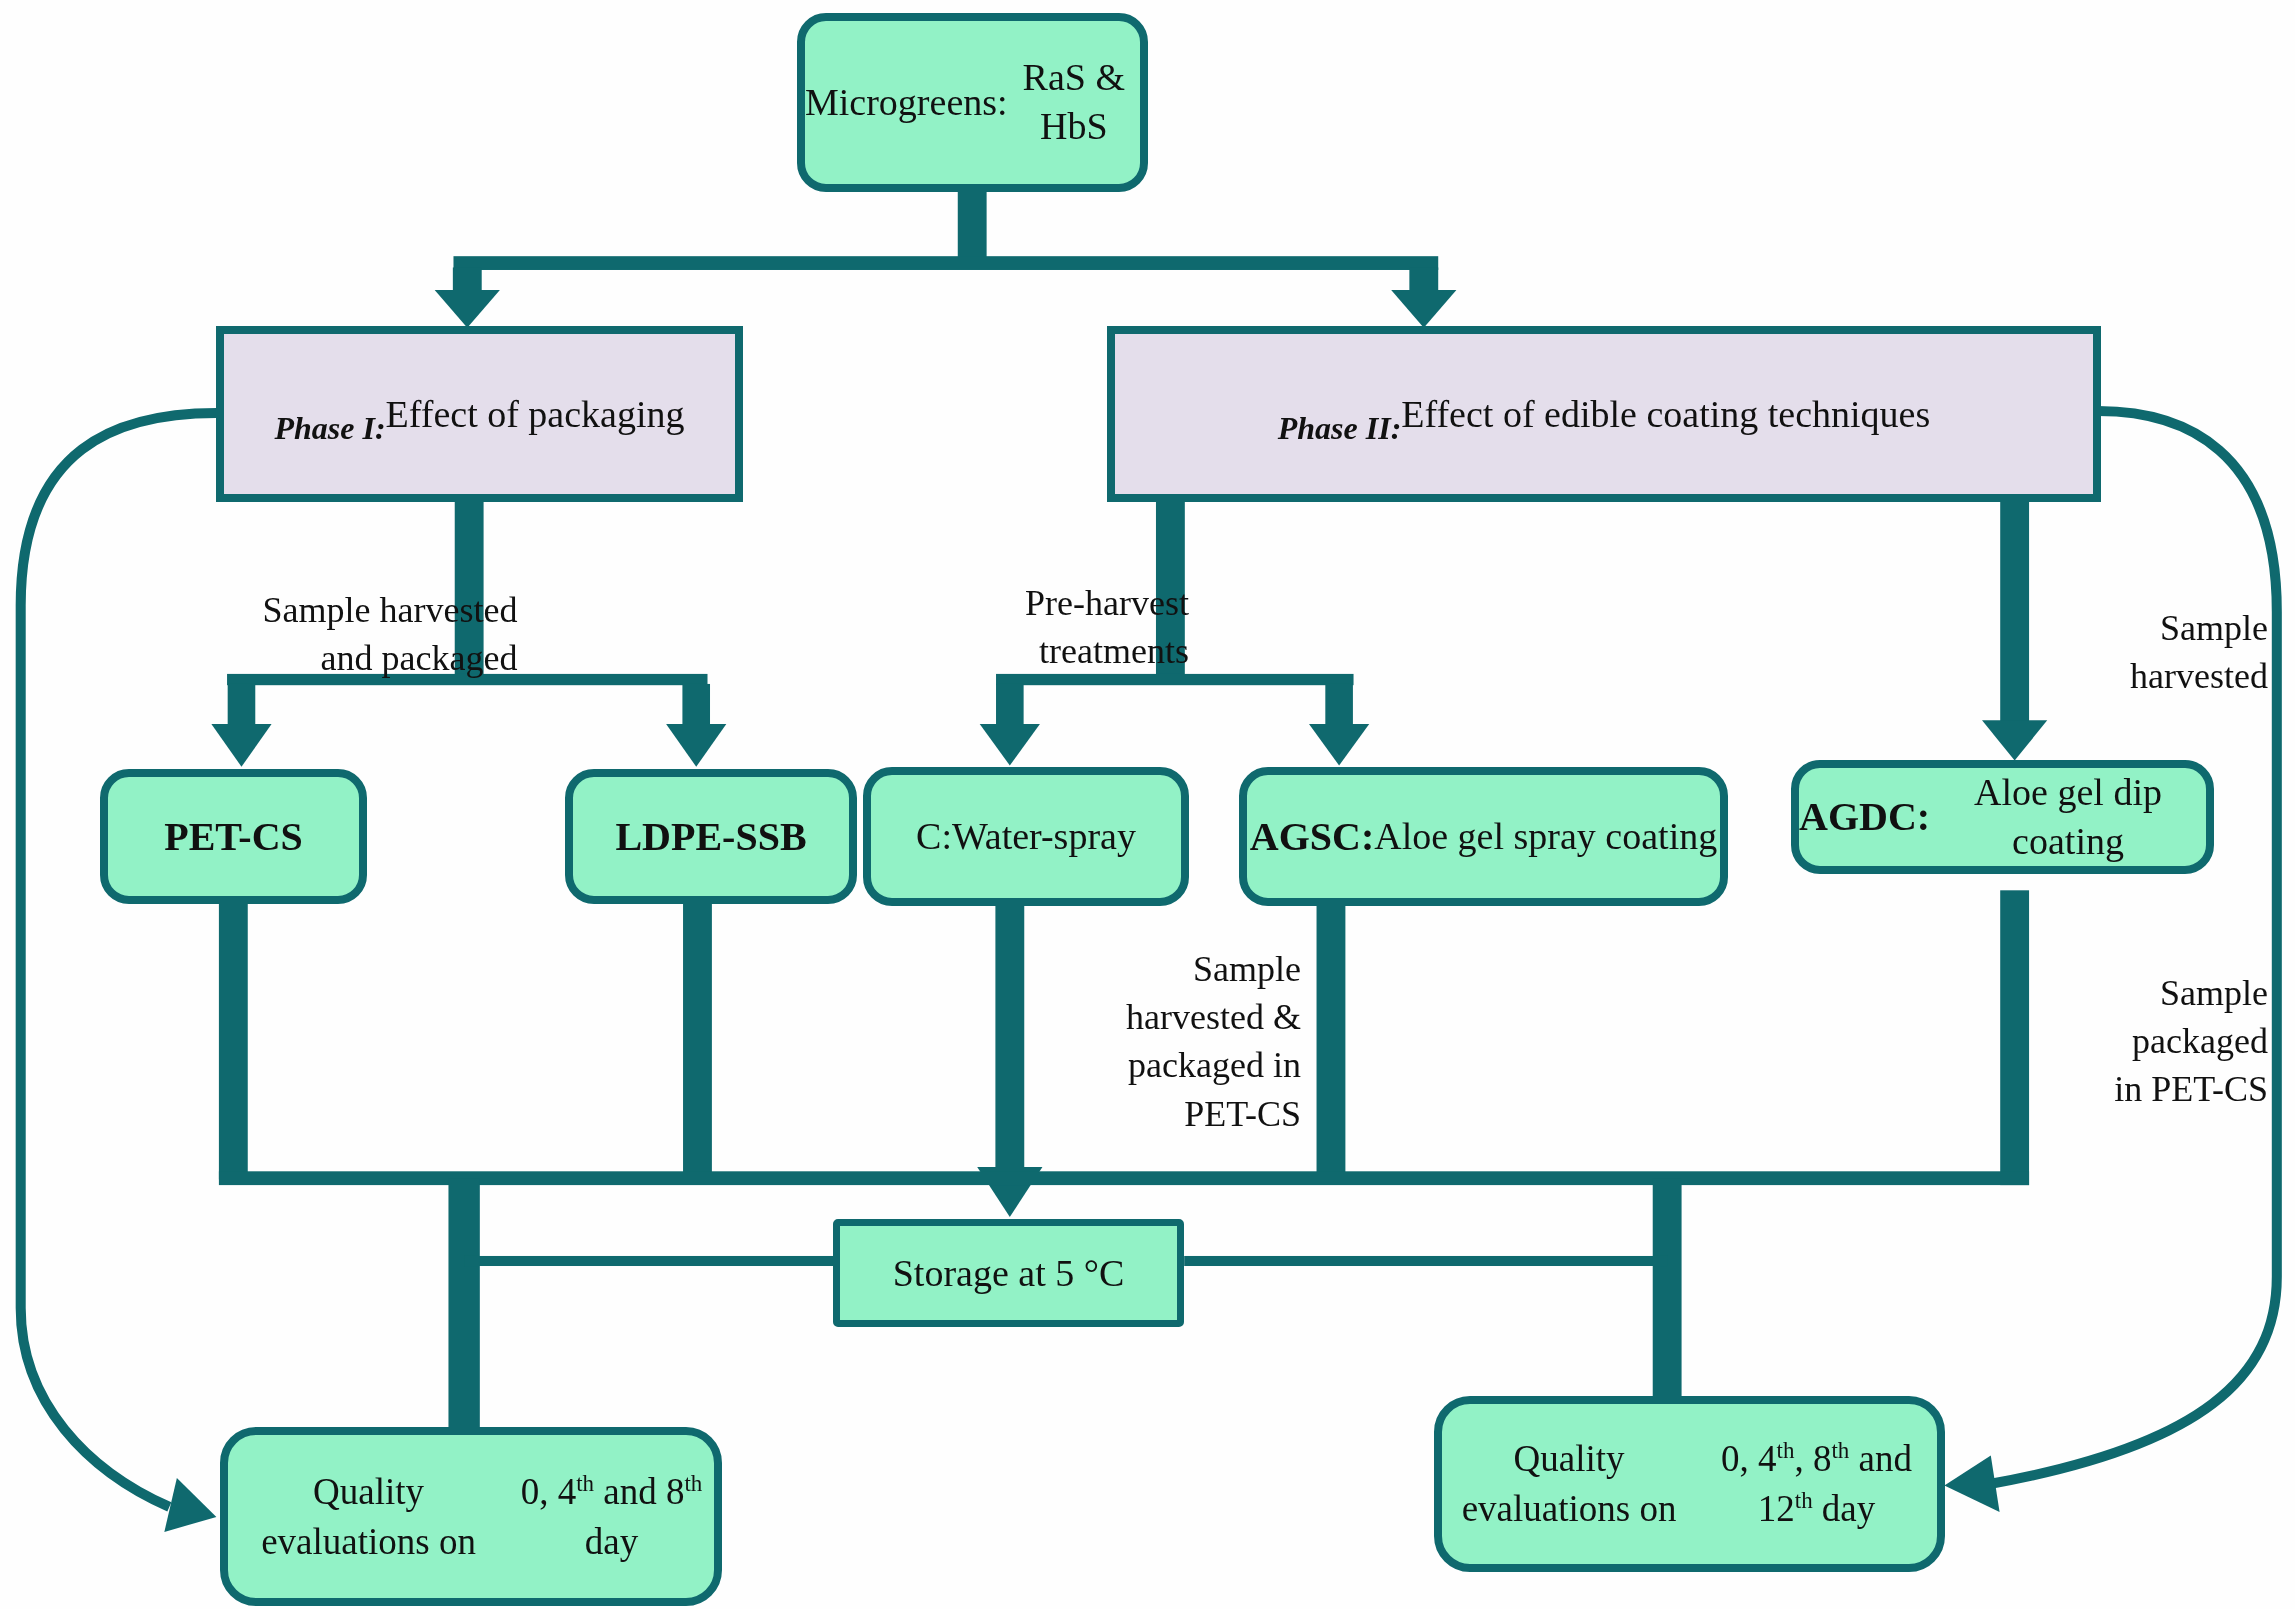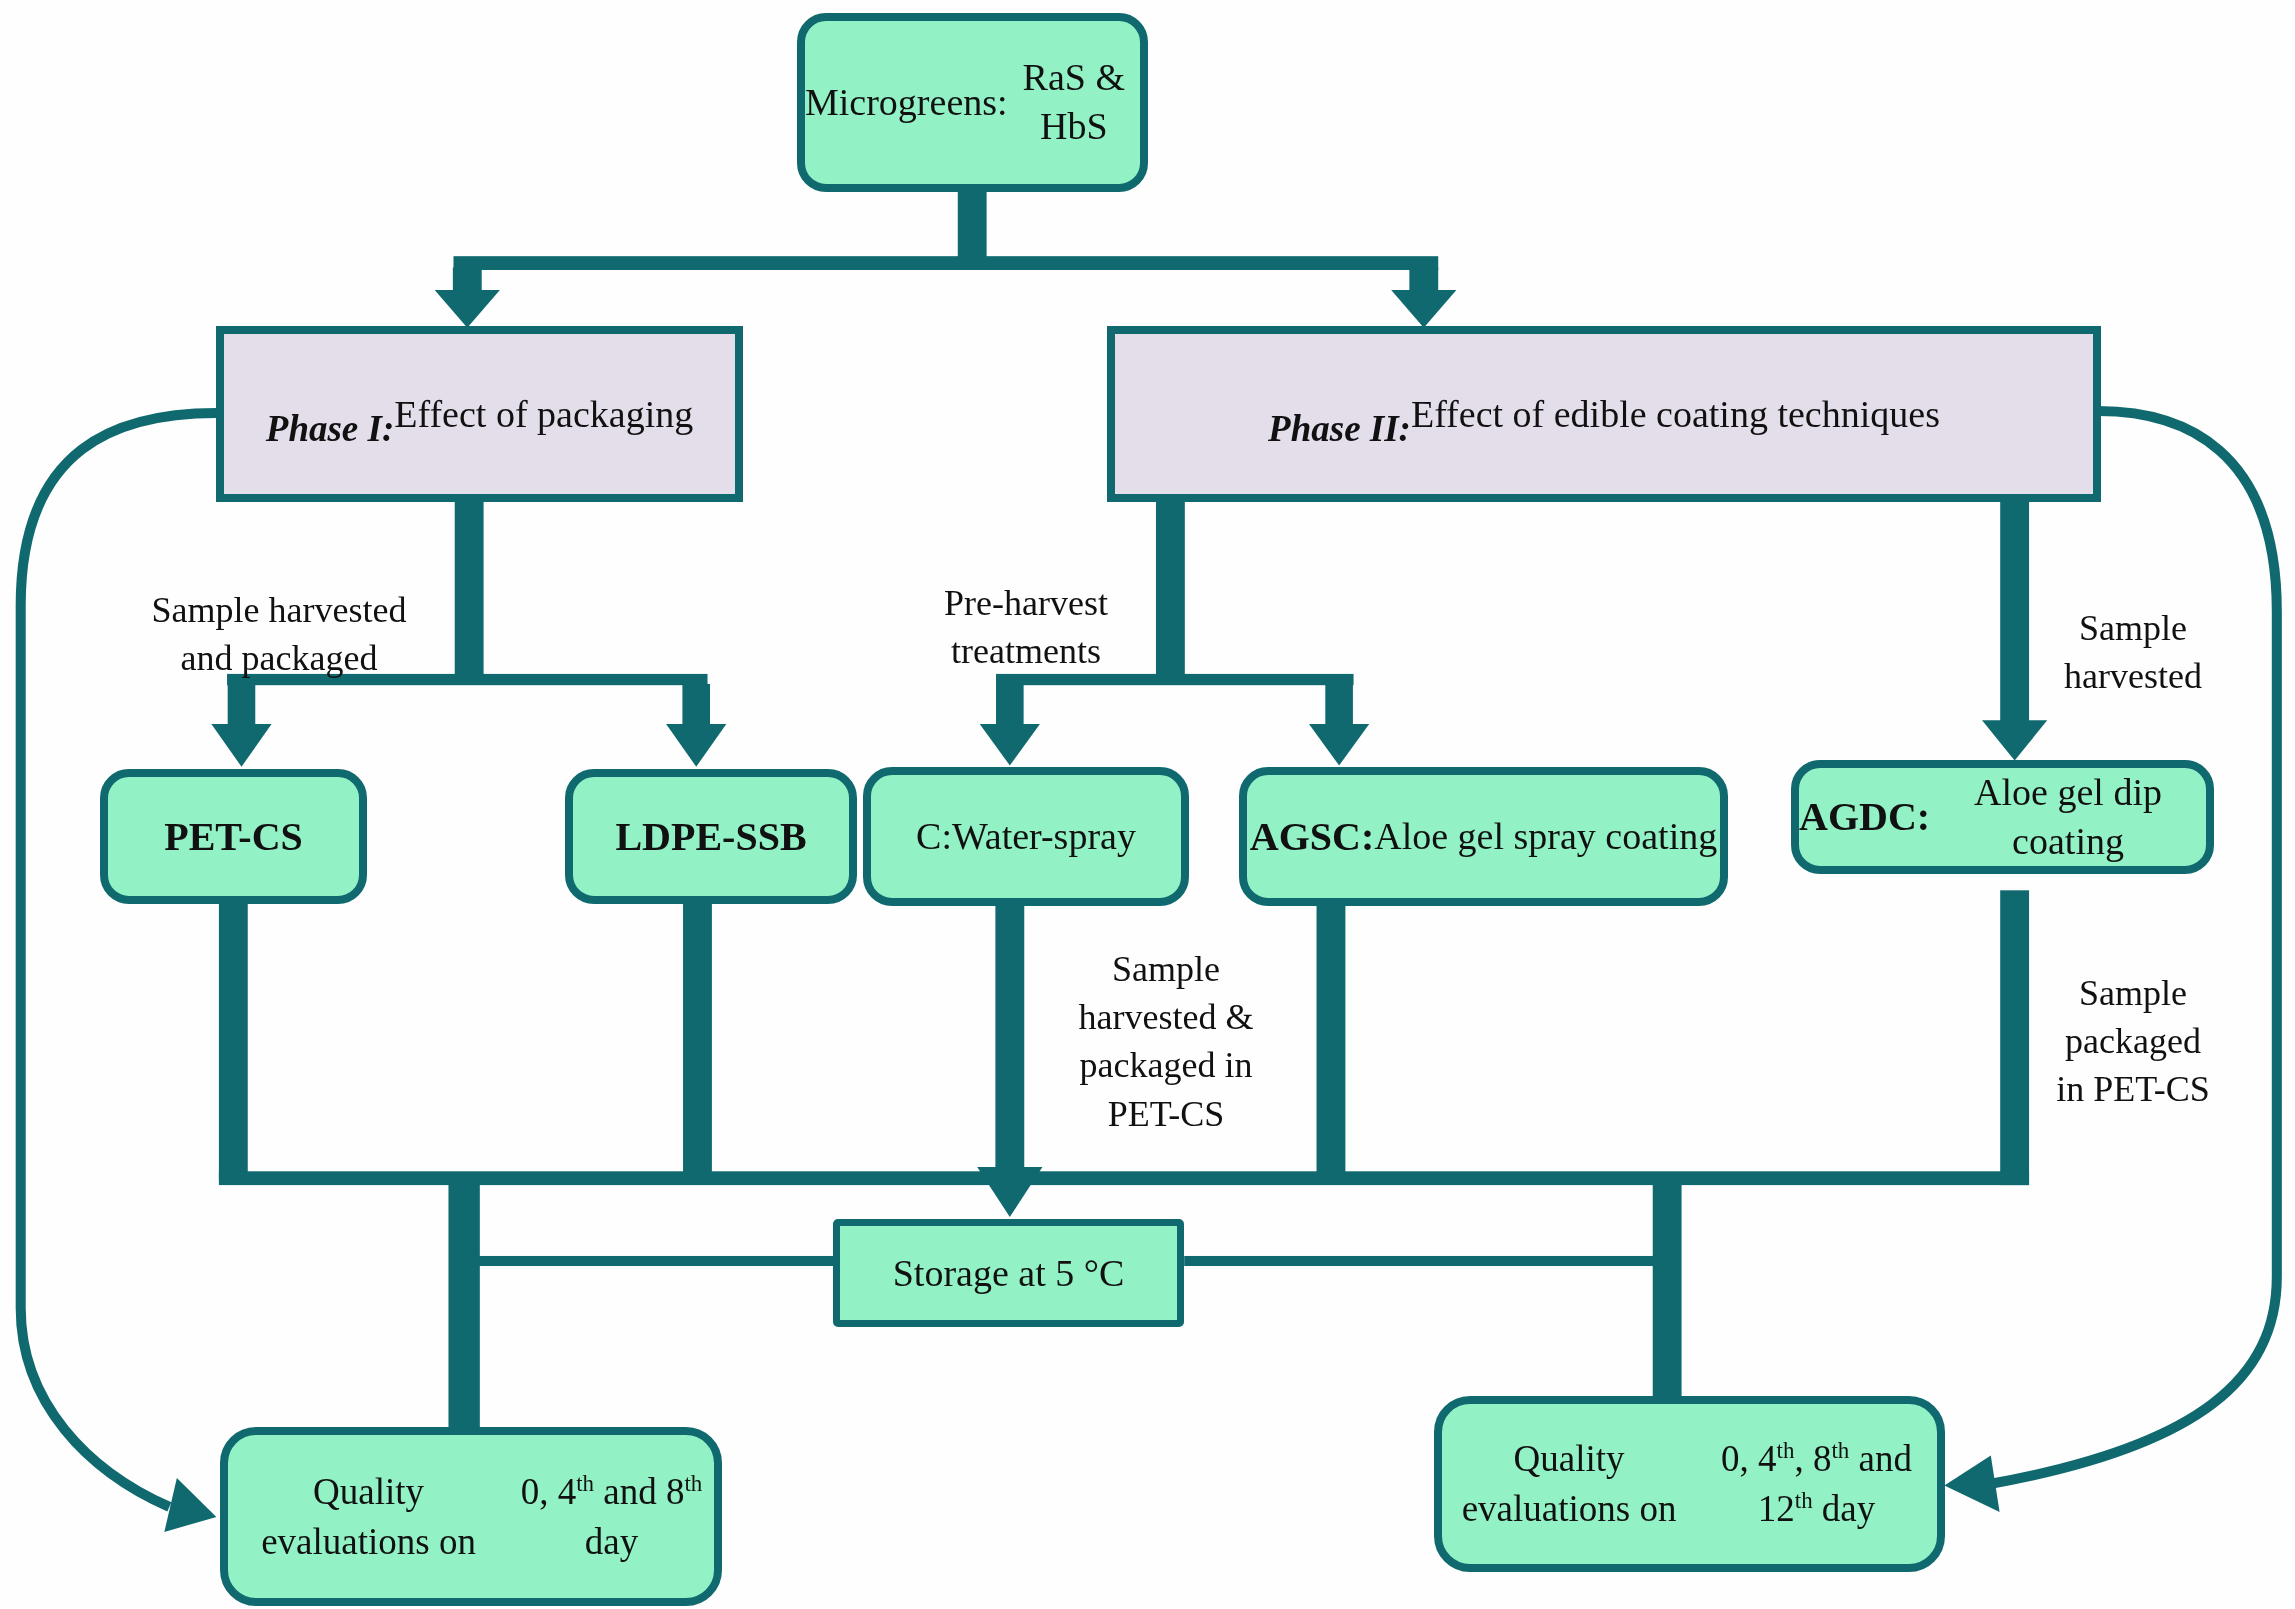--- a/index.html
+++ b/index.html
@@ -5,24 +5,24 @@
   html,body{margin:0;padding:0;background:#ffffff;}
   #canvas{position:relative;width:2295px;height:1610px;background:#fefefe;overflow:hidden;
           font-family:"Liberation Serif", serif;color:#111;}
   #wires{position:absolute;left:0;top:0;}
   .st{fill:#0f696e;}
   .curve{stroke:#0f696e;stroke-width:16;fill:none;}
   .box{position:absolute;box-sizing:border-box;display:flex;flex-direction:row;
        justify-content:center;align-items:center;text-align:center;line-height:1.28;}
   .mint{background:#92f2c6;border:8.2px solid #0f696e;border-radius:29px;}
   .lav{background:#e4deeb;border:8.8px solid #0f696e;}
-  .lbl{position:absolute;text-align:center;font-size:36px;line-height:1.34;transform:translate(-50%,-50%);}
+  .lbl{position:absolute;text-align:right;font-size:36px;line-height:1.34;transform:translate(-50%,-50%);}
   .t60{font-size:38px;}
   .t64b{font-size:40px;font-weight:bold;}
-  .ph-t{font-size:37px;font-weight:bold;font-style:italic;display:block;margin-top:29px;}
+  .ph-t{font-size:32px;font-weight:bold;font-style:italic;display:block;margin-top:29px;}
   .ph-s{font-size:38px;display:block;}
   .qtext{font-size:37px;line-height:1.35;}
   sup{font-size:0.62em;line-height:0;}
   
   #microgreens-box{left:797px;top:12.5px;width:351px;height:179px;}
   #phase1-box{left:216px;top:326px;width:527px;height:176px;}
   #phase2-box{left:1107px;top:326px;width:994px;height:176px;}
   #petcs-box{left:100px;top:769px;width:267px;height:135px;}
   #ldpe-box{left:565px;top:769px;width:292px;height:135px;}
   #control-box{left:863px;top:767px;width:326px;height:139px;}

